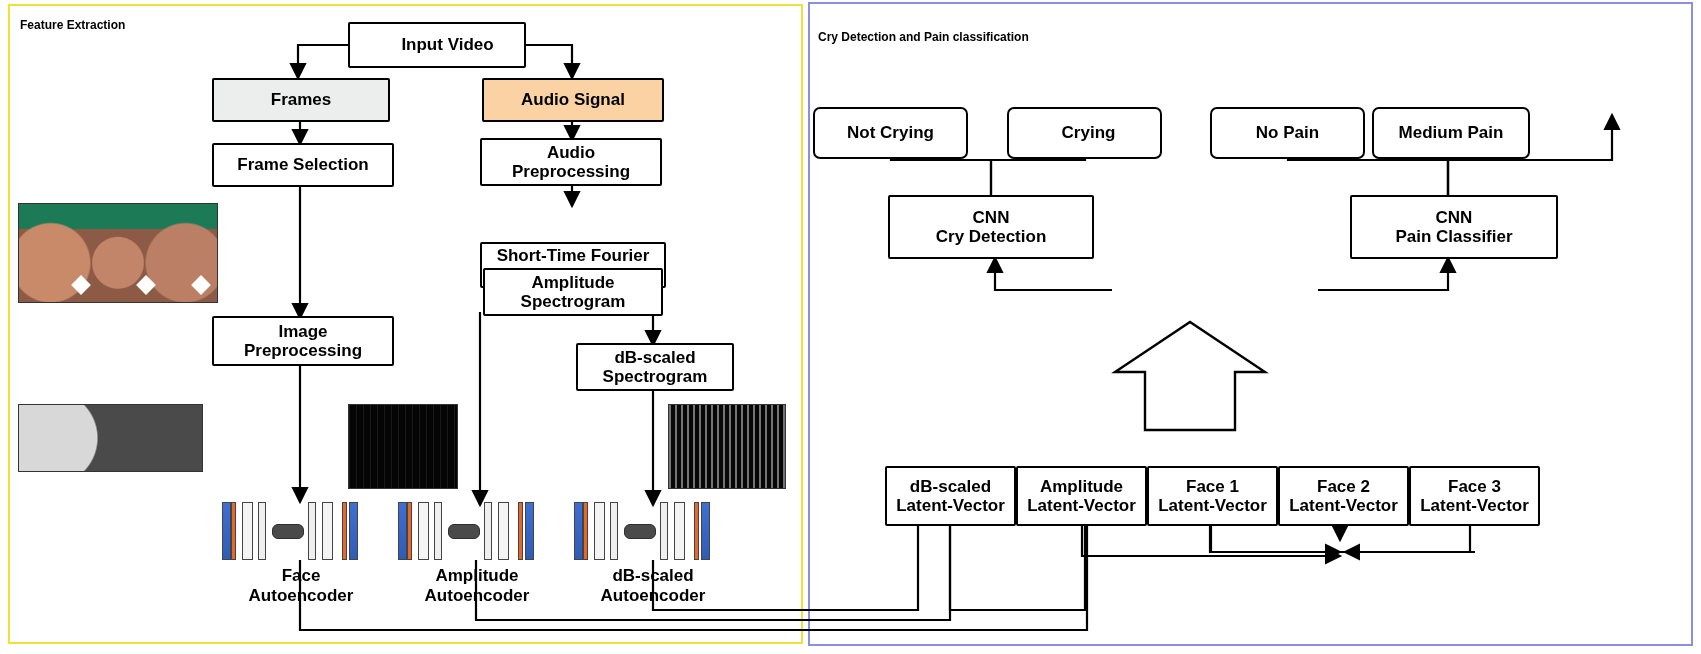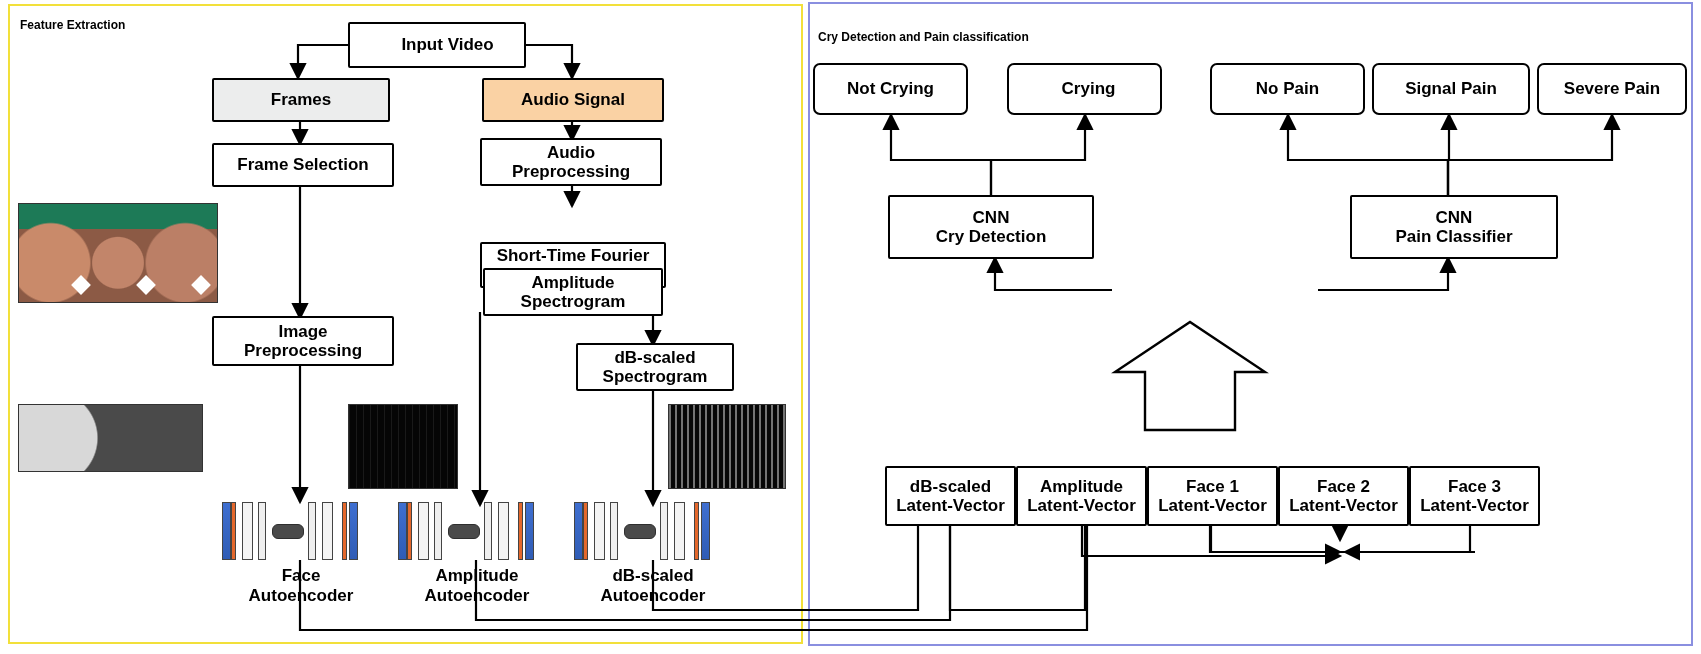--- a/index.html
+++ b/index.html
@@ -10,21 +10,21 @@
   #panel-left{left:8px;top:4px;width:795px;height:640px;border:2px solid #f2e03a;}
   #panel-right{left:808px;top:2px;width:885px;height:644px;border:2px solid #8a8fe0;}
 
   .panel-title{position:absolute;font-weight:bold;font-size:12px;color:#000;}
 
   .box{position:absolute;box-sizing:border-box;border:2px solid #000;background:#fff;
        display:flex;align-items:center;justify-content:center;text-align:center;
        font-weight:bold;font-size:17px;line-height:1.12;color:#000;border-radius:2px;}
   .box.gray{background:#eceded;}
   .box.orange{background:#fad2a4;}
-  .box.round{border-radius:7px;}
+  .box.round{border-radius:7px;margin-top:44px;}
 
   .lbl{position:absolute;font-weight:bold;font-size:17px;text-align:center;line-height:1.15;color:#000;}
 
   svg.wires{position:absolute;left:0;top:0;width:1701px;height:654px;overflow:visible;pointer-events:none;}
 
   .imgbox{position:absolute;box-sizing:border-box;overflow:hidden;}
 
   
   .ae{position:absolute;height:58px;}
   .ae .p{position:absolute;top:0;height:58px;box-sizing:border-box;border:1px solid #444;}
@@ -189,22 +189,21 @@
   <div class="lbl" style="left:212px;top:566px;width:178px;white-space:pre-line;">Face
 Autoencoder</div>
   <div class="lbl" style="left:388px;top:566px;width:178px;white-space:pre-line;">Amplitude
 Autoencoder</div>
   <div class="lbl" style="left:564px;top:566px;width:178px;white-space:pre-line;">dB-scaled
 Autoencoder</div>
 
   <div class="box round" style="left:813px;top:63px;width:155px;height:52px;">Not Crying</div>
   <div class="box round" style="left:1007px;top:63px;width:155px;height:52px;padding-left:8px;">Crying</div>
   <div class="box round" style="left:1210px;top:63px;width:155px;height:52px;text-align:center;">No Pain</div>
-  <div class="box round" style="left:1372px;top:63px;width:158px;height:52px;">Signal Pain</div>
-  <div class="box round" style="left:1537px;top:63px;width:150px;height:52px;">Severe Pain</div>
+  <div class="box round" style="left:1372px;top:63px;width:158px;height:52px;">Medium Pain</div>
 
   <div class="box" style="left:888px;top:195px;width:206px;height:64px;white-space:pre-line;">CNN
 Cry Detection</div>
   <div class="box" style="left:1350px;top:195px;width:208px;height:64px;white-space:pre-line;">CNN
 Pain Classifier</div>
 
 
   <div class="box" style="left:885px;top:466px;width:131px;height:60px;white-space:pre-line;">dB-scaled
 Latent-Vector</div>
   <div class="box" style="left:1016px;top:466px;width:131px;height:60px;white-space:pre-line;">Amplitude

